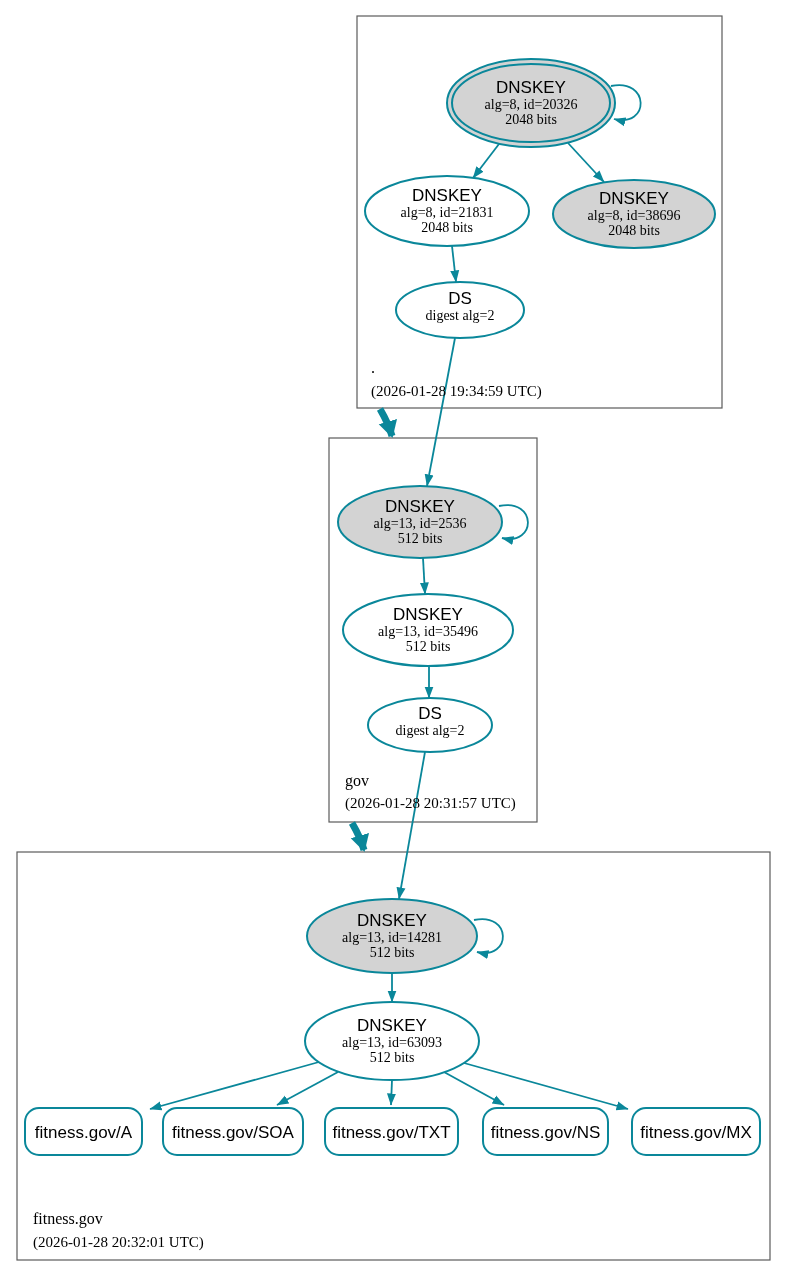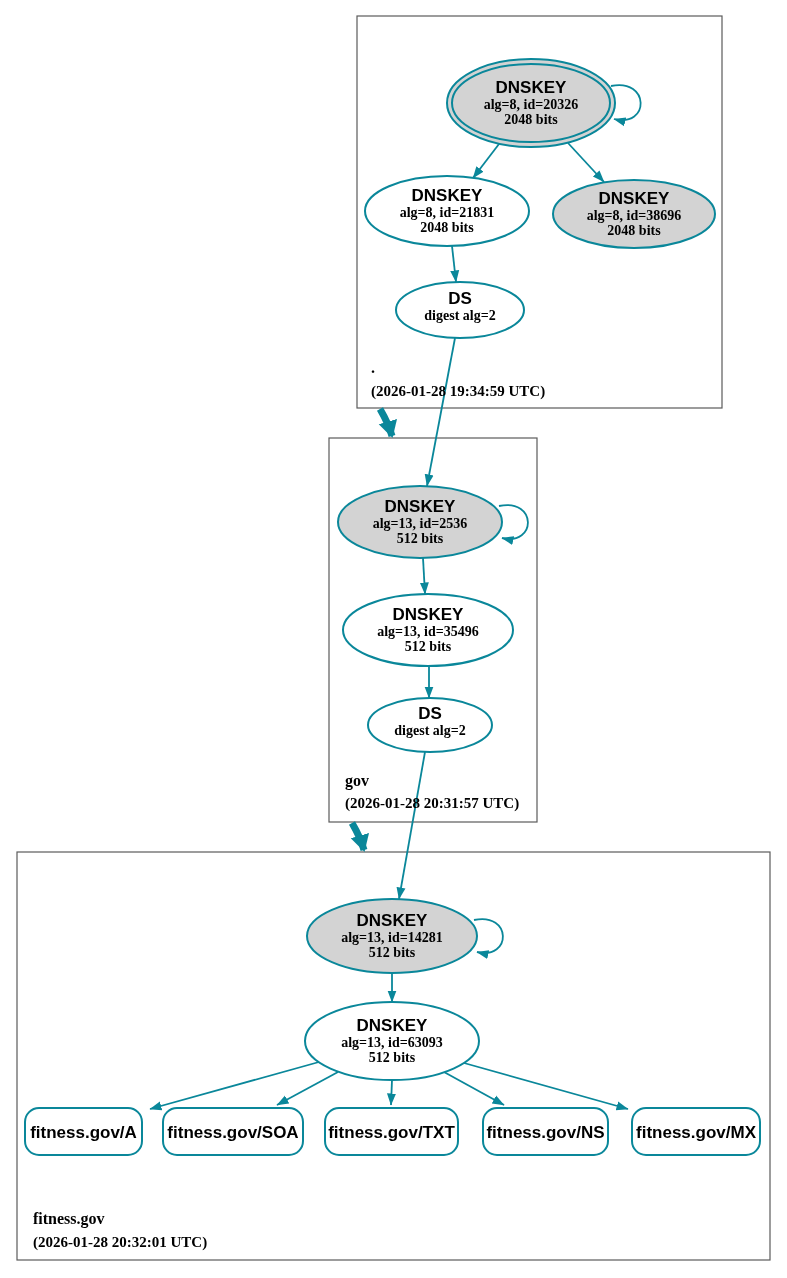--- a/index.html
+++ b/index.html
@@ -1,16 +1,16 @@
 <!DOCTYPE html>
 <html><head>
 <meta charset="utf-8">
 <style>
   html,body{margin:0;padding:0;background:#ffffff;}
-  .canvas{width:787px;height:1278px;position:relative;background:#ffffff;font-weight:bold;}
+  .canvas{width:787px;height:1278px;position:relative;background:#ffffff;}
   svg{display:block;}
   .zone-box{fill:#ffffff;stroke:#5b5b5b;stroke-width:1.2;}
   .edge{stroke:#0a879a;stroke-width:1.8;fill:none;}
   .edge-thick{stroke:#0a879a;stroke-width:7;fill:none;}
   .node{stroke:#0a879a;stroke-width:2;}
   .node-inner{stroke:#0a879a;stroke-width:2;fill:none;}
   .fill-gray{fill:#d3d3d3;}
   .fill-white{fill:#ffffff;}
   .rrset{fill:#ffffff;stroke:#0a879a;stroke-width:2;}
   text{fill:#000000;}

